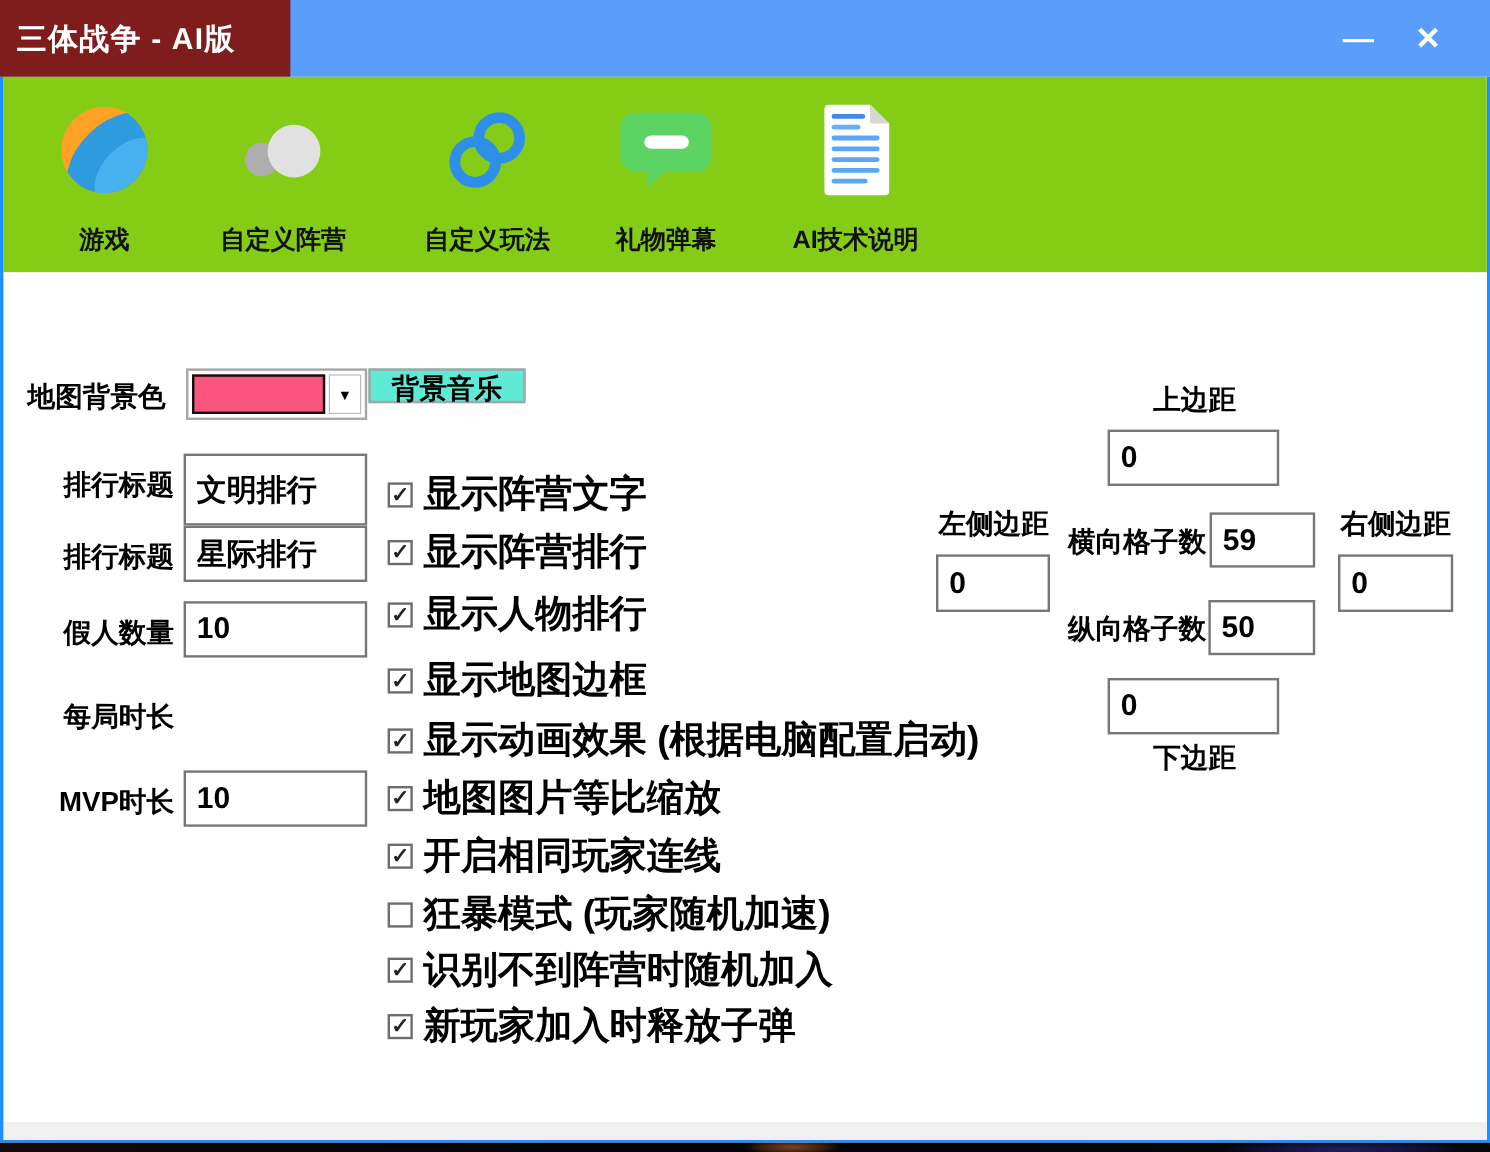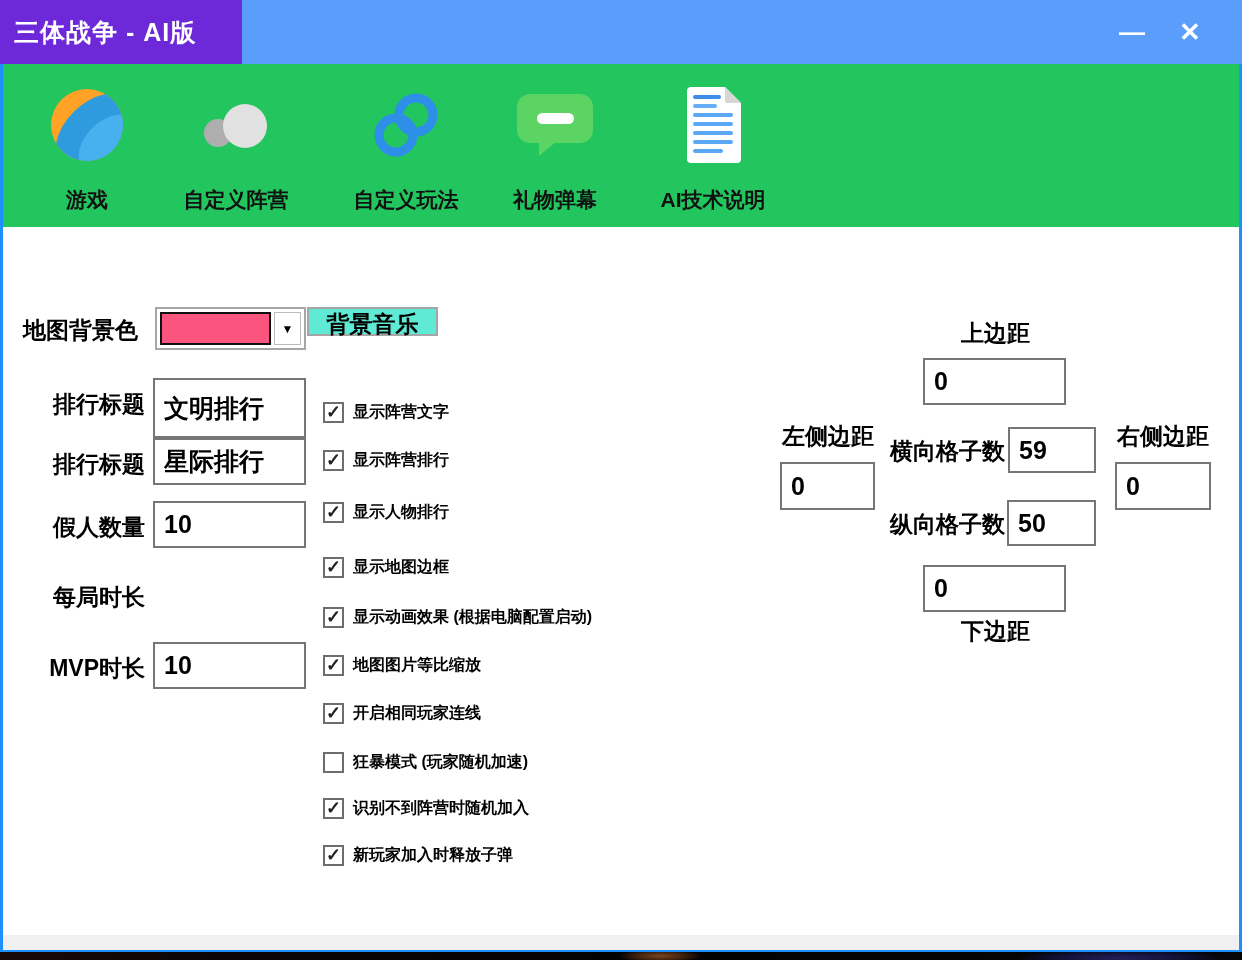--- a/index.html
+++ b/index.html
@@ -8,33 +8,33 @@
   .desktop { position:absolute; inset:0; width:1242px; height:960px;
     background:
       radial-gradient(60px 10px at 660px 956px, #7a4520 0%, #40210d 40%, transparent 70%),
       radial-gradient(140px 12px at 1120px 958px, #23205c 0%, #100d2e 50%, transparent 75%),
       linear-gradient(90deg,#17090b 0%, #0a0406 20%, #020202 55%, #060608 100%); }
 
   .window { position:absolute; left:0; top:0; width:1242px; height:952px; background:#fff; }
 
   
   .titlebar { position:absolute; left:0; top:0; width:1242px; height:64px; background:#5b9dfa; }
-  .title-tab { position:absolute; left:0; top:0; width:242px; height:64px; background:#6d28d9;
+  .title-tab { position:absolute; left:0; top:0; width:242px; height:64px; background:#7f1d1d;
     display:flex; align-items:center; }
   .title-text { color:#fff; font-weight:700; font-size:25px; padding-left:14px; letter-spacing:1px; }
   .win-btn { position:absolute; top:0; height:64px; width:44px; display:flex; align-items:center;
     justify-content:center; color:#fff; cursor:pointer; }
   .btn-min { left:1110px; font-size:26px; font-weight:700; }
   .btn-close { left:1168px; font-size:26px; font-weight:700; }
 
   
   .frame { position:absolute; left:0; top:64px; width:1242px; height:888px;
     border-left:3px solid #1e8fff; border-right:3px solid #1e8fff; border-bottom:2px solid #1e8fff; }
 
-  .toolbar { position:absolute; left:0; top:0; width:1236px; height:163px; background:#22c55e; }
+  .toolbar { position:absolute; left:0; top:0; width:1236px; height:163px; background:#84cc16; }
   .tool-item { position:absolute; top:2px; text-align:center; cursor:pointer; }
   .icon-wrap { height:118px; display:flex; align-items:center; justify-content:center; }
   .tool-label { font-size:21px; font-weight:700; color:#111; margin-top:2px; }
 
   .content { position:absolute; left:0; top:163px; width:1236px; height:708px; background:#fff; }
   .strip { position:absolute; left:0; top:871px; width:1236px; height:15px; background:#f0f0f0; }
 
   .lbl { position:absolute; font-size:23px; font-weight:700; color:#000; white-space:nowrap; }
   .r { text-align:right; }
   .c { text-align:center; }
@@ -52,21 +52,21 @@
 
   .push-btn { position:absolute; left:304px; top:80px; width:131px; height:29px;
     background:#5eead4; border:2px solid #a5a5a5; font-size:23px; font-weight:700; color:#000;
     font-family:"Liberation Sans", sans-serif; cursor:pointer; }
 
   
   .cb { position:absolute; left:320px; height:28px; display:flex; align-items:center; cursor:pointer; }
   .cb .box { width:21px; height:21px; border:2px solid #6d6d6d; background:#fff; display:flex;
     align-items:center; justify-content:center; flex:0 0 auto; }
   .cb .mark { font-size:18px; font-weight:700; color:#222; line-height:1; }
-  .cb .cb-label { font-size:16px; font-weight:700; color:#000; margin-left:9px; white-space:nowrap; }
+  .cb .cb-label { font-size:31px; font-weight:700; color:#000; margin-left:9px; white-space:nowrap; }
 
   svg { display:block; }
 </style>
 </head>
 <body>
 
 <div class="desktop"></div>
 
 <div class="window">
 

